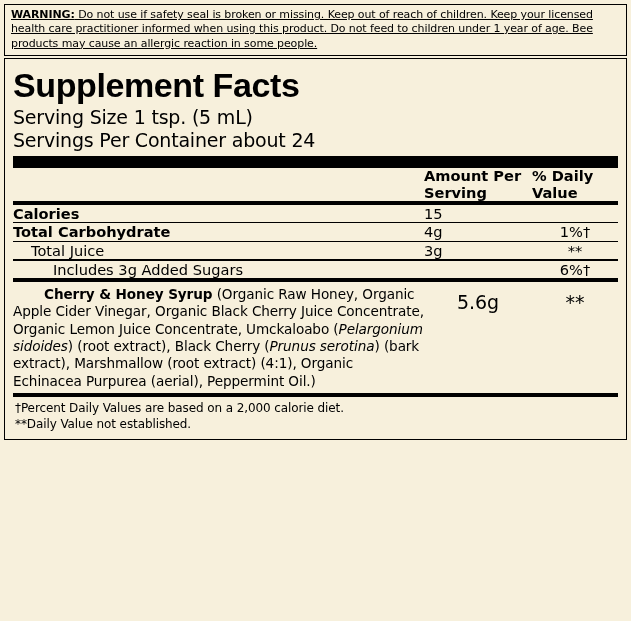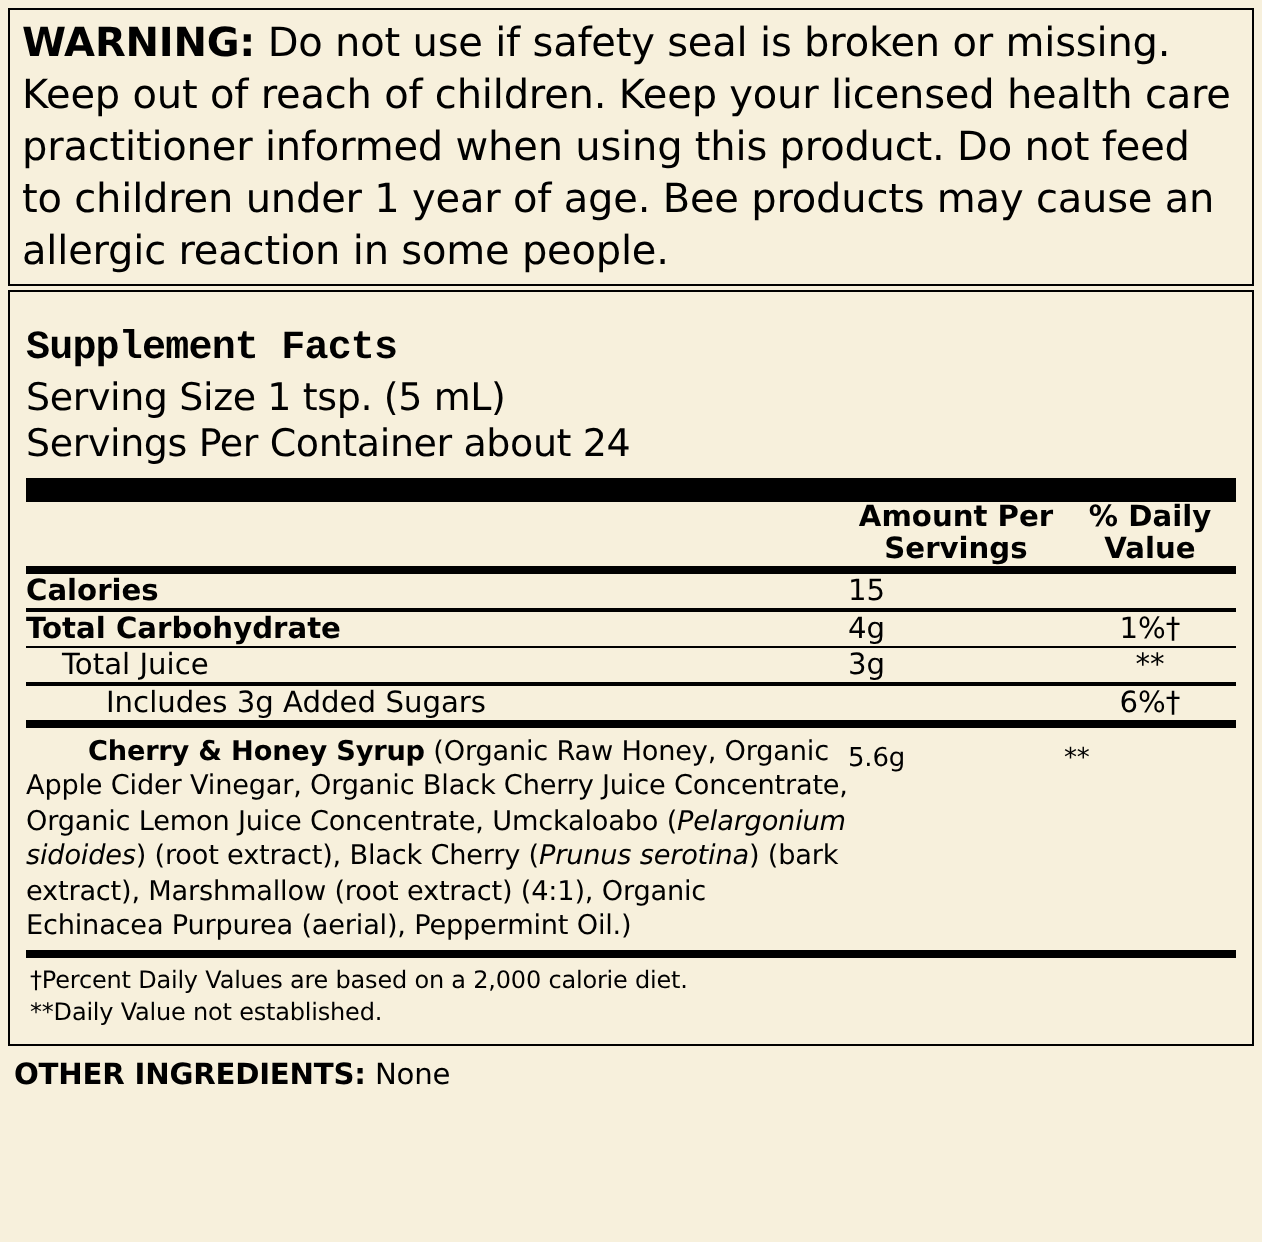--- a/index.html
+++ b/index.html
@@ -23,23 +23,24 @@
 
   
   .warning-box {
     box-sizing: border-box;
     margin: 4px 4px 0 4px;
     border: 1px solid #000;
     background: #f7f0dc;
     padding: 3px 6px 4px 6px;
   }
   .warning-text {
-    font-size: 20px;
+    font-size: 11px;
     line-height: 1.30;
     letter-spacing: -0.1px;
+    text-decoration: underline;
   }
   .warning-text .lead {
     font-weight: bold;
   }
 
   
   .directions {
     box-sizing: border-box;
     padding: 6px 6px 4px 7px;
     font-size: 14.6px;
@@ -50,26 +51,26 @@
 
   
   .sf-panel {
     box-sizing: border-box;
     margin: 2px 4px 0 4px;
     border: 1.6px solid #000;
     background: #f7f0dc;
     padding: 4px 8px 6px 8px;
   }
   .sf-title {
-    font-family: Liberation Mono, monospace;
-    font-size: 20px;
+    font-family: Liberation Sans, sans-serif;
+    font-size: 34px;
     font-weight: bold;
     letter-spacing: -0.4px;
     line-height: 1.06;
-    margin: 14px 0 3px 0;
+    margin: 4px 0 3px 0;
   }
   .sf-serving {
     font-size: 19px;
     line-height: 1.22;
     letter-spacing: -0.2px;
   }
   .rule-thick {
     height: 12px;
     background: #000;
     margin: 4px 0 0 0;
@@ -93,21 +94,21 @@
   table.sf td {
     padding: 0;
     vertical-align: bottom;
   }
   .col-name { width: auto; }
   .col-amt  { width: 108px; text-align: left; }
   .col-dv   { width: 86px;  text-align: center; }
 
   .hdr-row td {
     font-weight: bold;
-    text-align: center;
+    text-align: left;
     line-height: 1.12;
     padding: 2px 0 3px 0;
     font-size: 14.6px;
   }
   .nutrient-row td {
     padding: 2px 0 2px 0;
     line-height: 1.18;
     margin-top: 17px;
   }
   .nutrient-row td.col-name { text-align: left; }
@@ -117,22 +118,22 @@
 
   .ing-block {
     font-size: 13.6px;
     line-height: 1.28;
     letter-spacing: -0.1px;
     padding: 4px 0 3px 0;
   }
   .ing-table { width: 100%; border-collapse: collapse; }
   .ing-table td { vertical-align: top; padding: 0; }
   .ing-table td.col-amt, .ing-table td.col-dv {
-    font-size: 13px;
-    text-align: left;
+    font-size: 19px;
+    text-align: center;
     padding-top: 4px;
   }
   .ing-name { font-weight: bold; margin-left: 31px; }
   em { font-style: italic; }
 
   .footnotes {
     font-size: 12px;
     line-height: 1.30;
     letter-spacing: -0.1px;
     padding: 4px 0 1px 2px;
@@ -166,21 +167,21 @@
     <div class="sf-serving">Servings Per Container about 24</div>
 
     <div class="rule-thick"></div>
 
     <table class="sf">
       <tbody>
           <tr class="hdr-row">
         <td class="col-name"></td>
         <td class="col-amt">
           <span>Amount Per</span><br>
-          <span>Servings</span>
+          <span>Serving</span>
         </td>
         <td class="col-dv">
           <span>% Daily</span><br>
           <span>Value</span>
         </td>
       </tr>
     </tbody>
       </table>
 
     <div class="rule-med"></div>
@@ -245,17 +246,14 @@
     </div>
 
     <div class="rule-med"></div>
 
     <div class="footnotes">
       <div>†Percent Daily Values are based on a 2,000 calorie diet.</div>
       <div>**Daily Value not established.</div>
     </div>
   </div>
 
-  <div class="other-ing">
-    <span class="lead">OTHER INGREDIENTS:</span><span> None</span>
-  </div>
 
 </div>
 
 </body></html>

